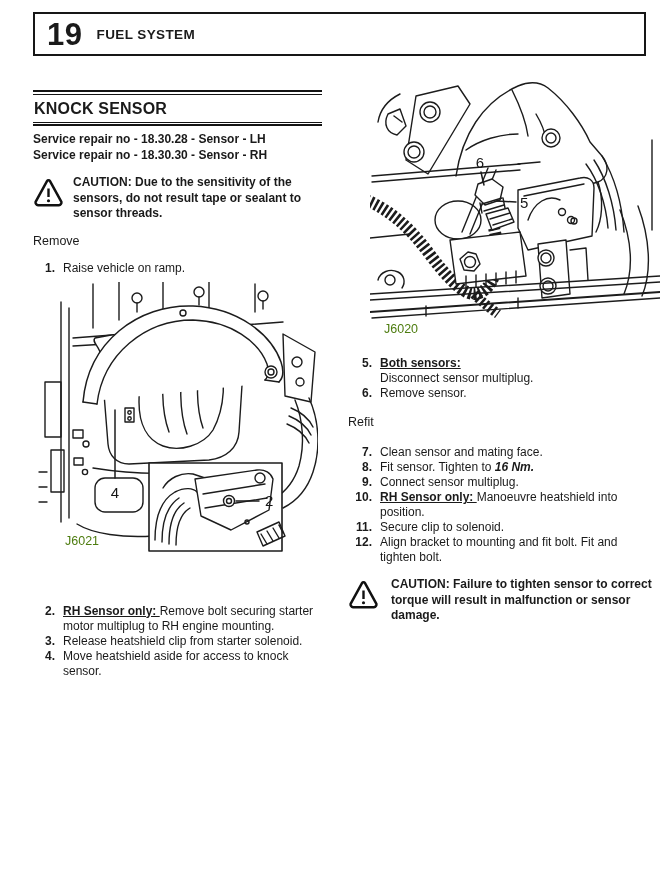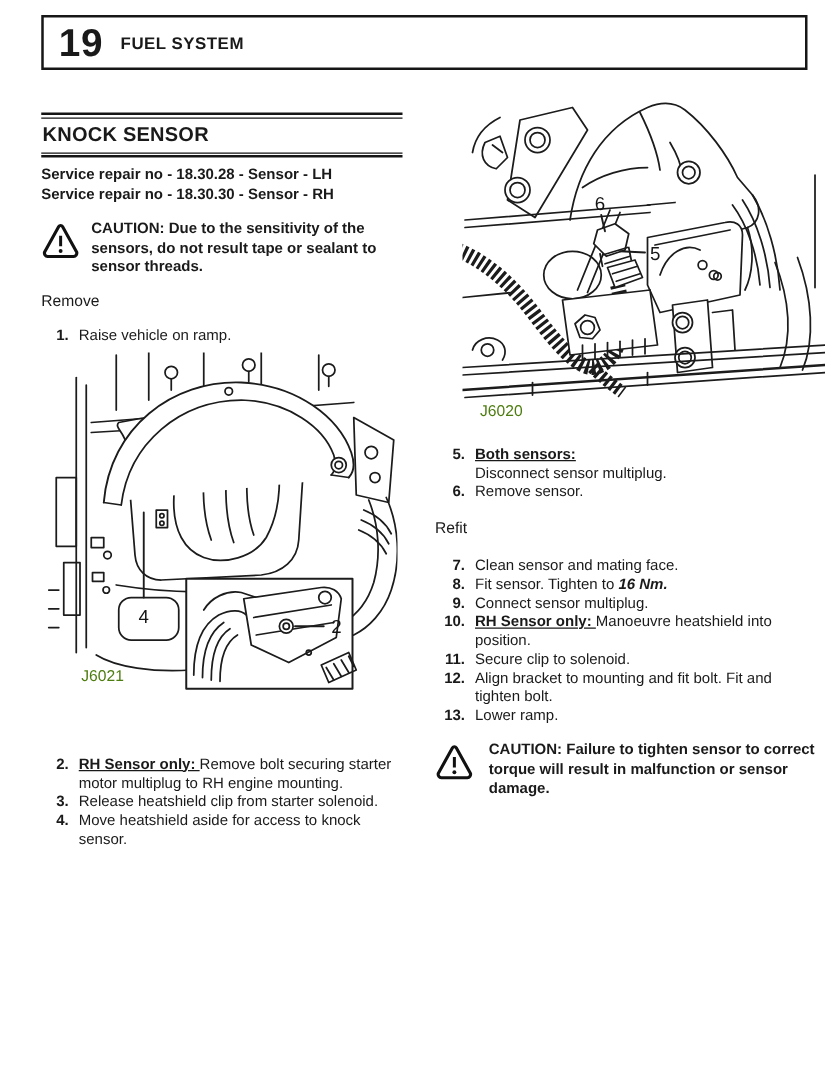--- a/index.html
+++ b/index.html
@@ -339,24 +339,20 @@
           <span class="txt"><span class="b">RH Sensor only: </span><span>Manoeuvre heatshield into position.</span></span>
         </div>
         <div class="step">
           <span class="num">11.</span>
           <span class="txt"><span>Secure clip to solenoid.</span></span>
         </div>
         <div class="step">
           <span class="num">12.</span>
           <span class="txt"><span>Align bracket to mounting and fit bolt. Fit and tighten bolt.</span></span>
         </div>
-        <div class="step">
-          <span class="num">13.</span>
-          <span class="txt"><span>Lower ramp.</span></span>
-        </div>
       </div>
 
     <div class="caution">
       <span class="icon-cell">
         <svg width="31" height="29" viewBox="0 0 31 29">
           <path d="M14 3.2 L2.6 23.8 A2.8 2.8 0 0 0 5.1 27.2 H25.9 A2.8 2.8 0 0 0 28.4 23.8 L17 3.2 A1.75 1.75 0 0 0 14 3.2 Z" fill="none" stroke="#111" stroke-width="2.5" stroke-linejoin="round"></path>
           <line x1="15.5" y1="10.5" x2="15.5" y2="19" stroke="#111" stroke-width="2.4"></line>
           <circle cx="15.5" cy="22.8" r="1.55" fill="#111"></circle>
         </svg>
       </span>

